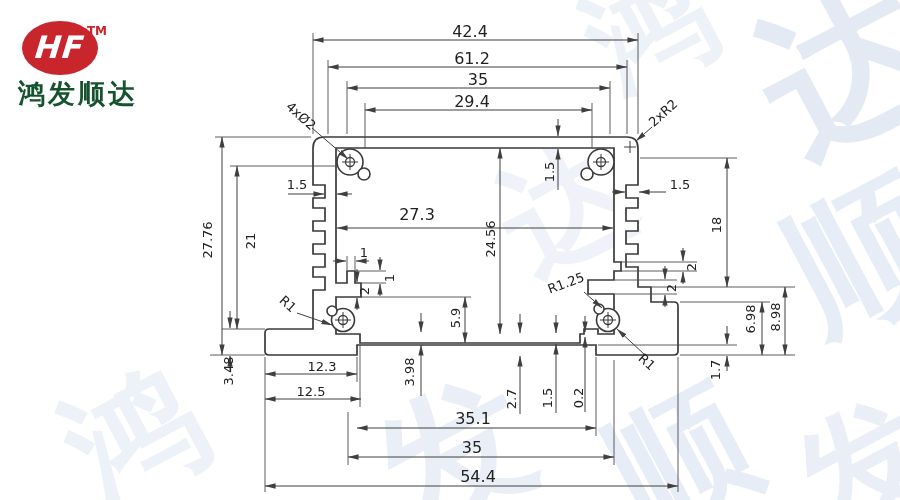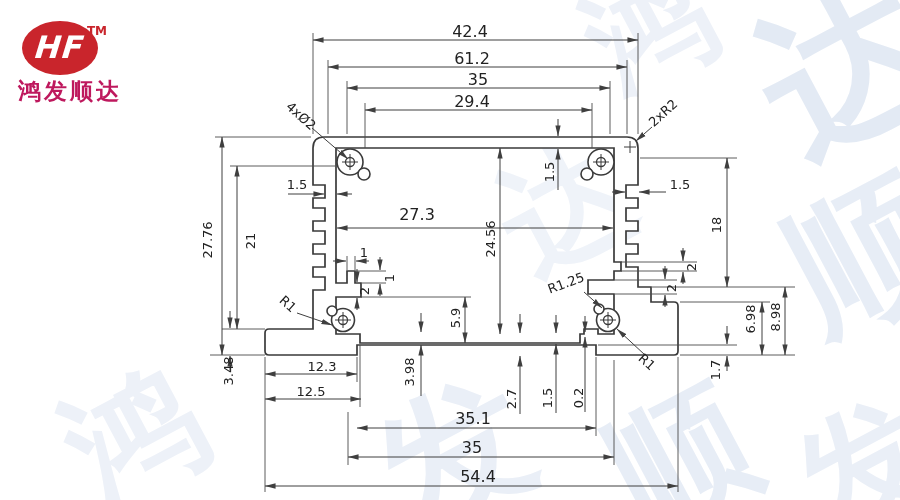--- a/index.html
+++ b/index.html
@@ -13,22 +13,22 @@
        color:#222;white-space:nowrap;z-index:2;}
   .big{font-size:16px;}
   .r90{transform:translate(-50%,-50%) rotate(-90deg);}
   .r42{transform:translate(-50%,-50%) rotate(42deg);}
   .rm42{transform:translate(-50%,-50%) rotate(-42deg);}
   .rm20{transform:translate(-50%,-50%) rotate(-20deg);}
   #logo-hf{position:absolute;left:60px;top:47px;transform:translate(-50%,-50%) skewX(-6deg);
            color:#fff;font-weight:bold;font-style:italic;font-size:31px;letter-spacing:1px;z-index:2;}
   #logo-tm{position:absolute;left:97px;top:31px;transform:translate(-50%,-50%);
            font-size:12px;font-weight:bold;z-index:2;}
-  #logo-company{position:absolute;left:18px;top:76px;font-size:23px;font-weight:bold;
-           color:#be185d;letter-spacing:3px;z-index:2;}
+  #logo-company{position:absolute;left:18px;top:76px;font-size:27px;font-weight:bold;
+           color:#14532d;letter-spacing:3px;z-index:2;}
 </style>
 </head>
 <body>
 
 <div id="canvas">
 
   <span class="wm" style="left:760px;top:-20px;font-size:170px;color:#e3eaf4;">达</span>
   <span class="wm" style="left:590px;top:-30px;font-size:120px;color:#edf1f8;">鸿</span>
   <span class="wm" style="left:790px;top:180px;font-size:150px;color:#e7edf6;">顺</span>
   <span class="wm" style="left:500px;top:140px;font-size:130px;color:#eff3f9;">达</span>

